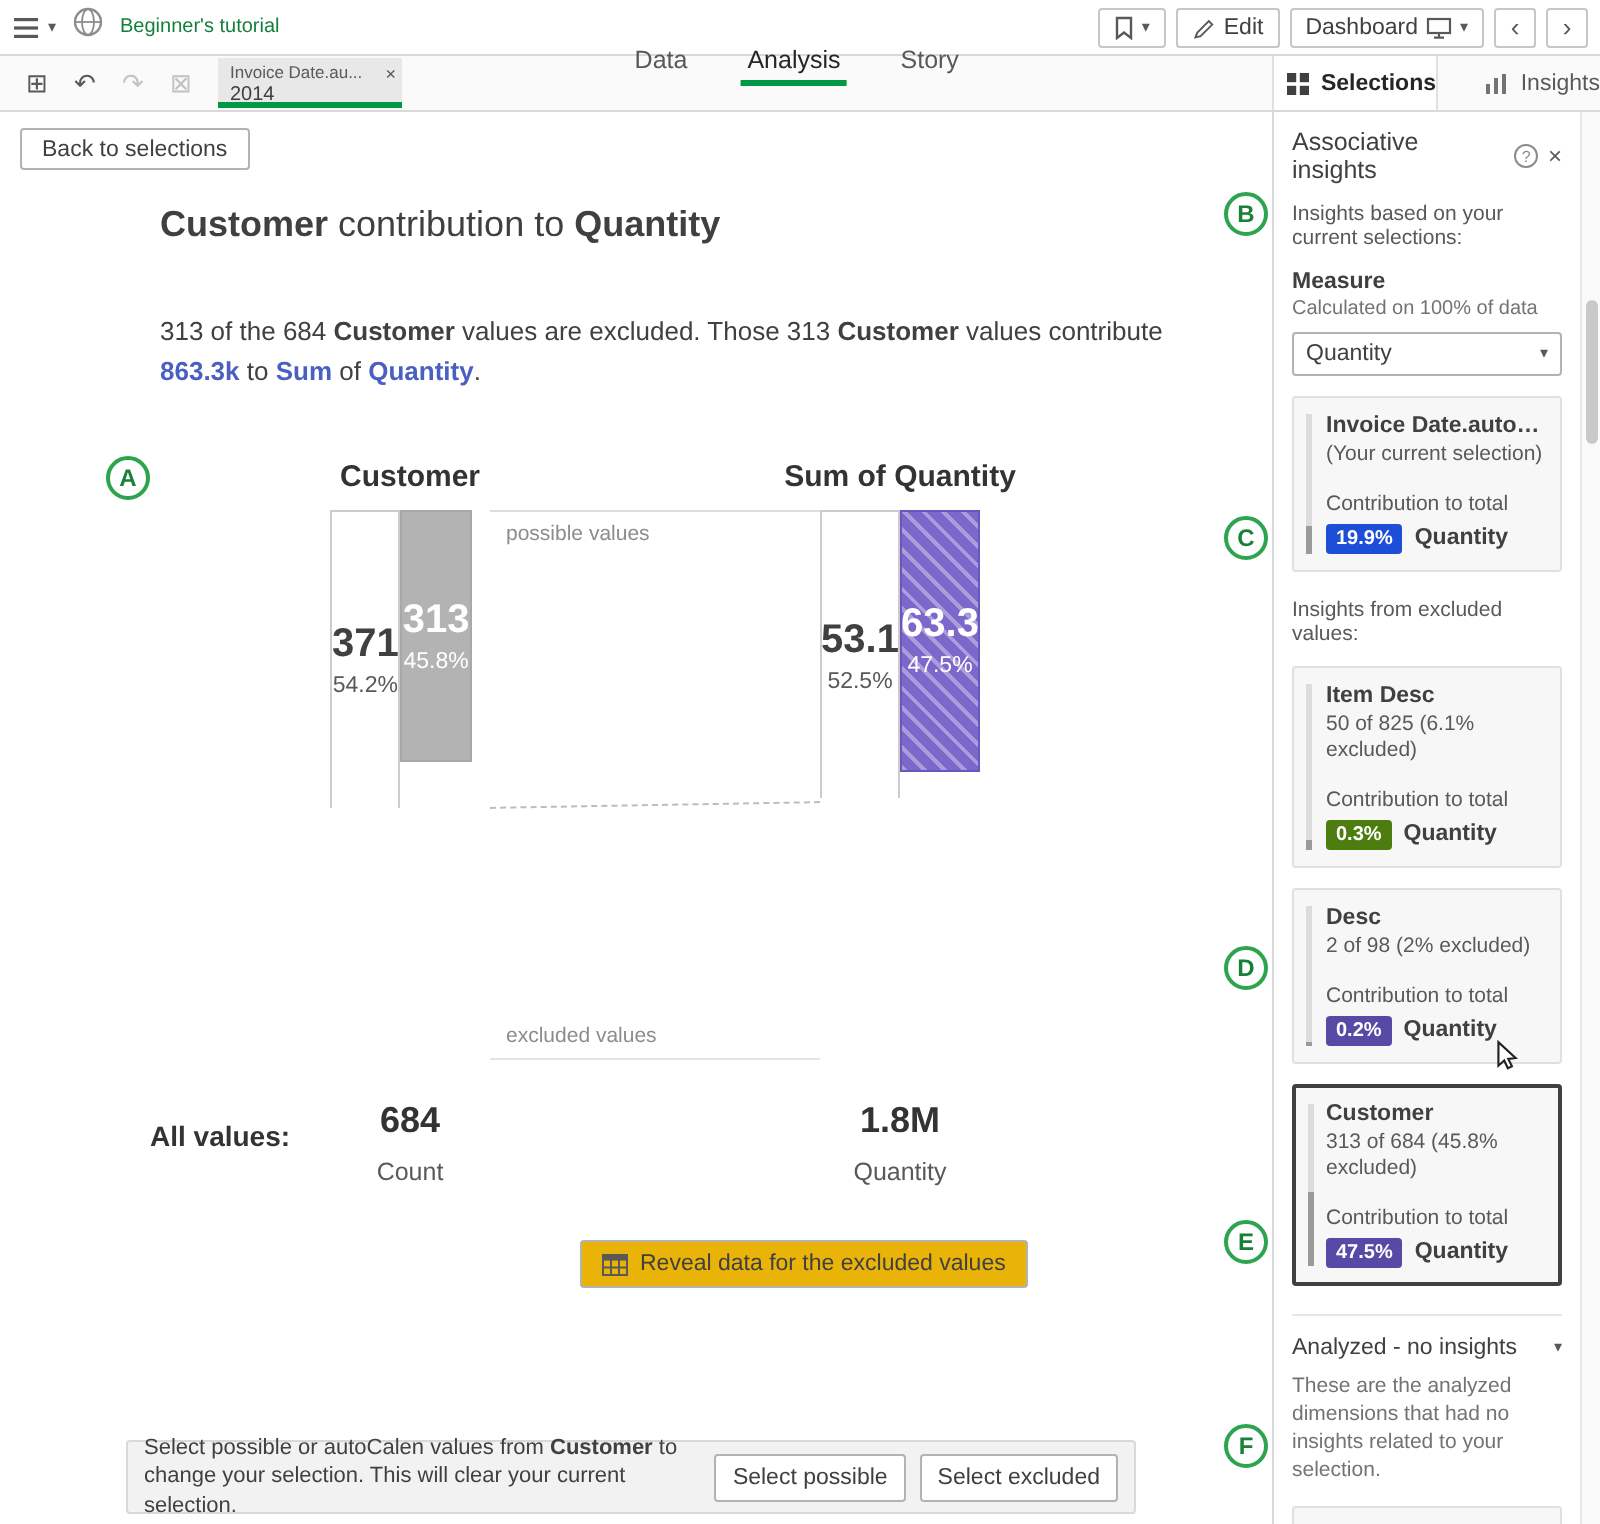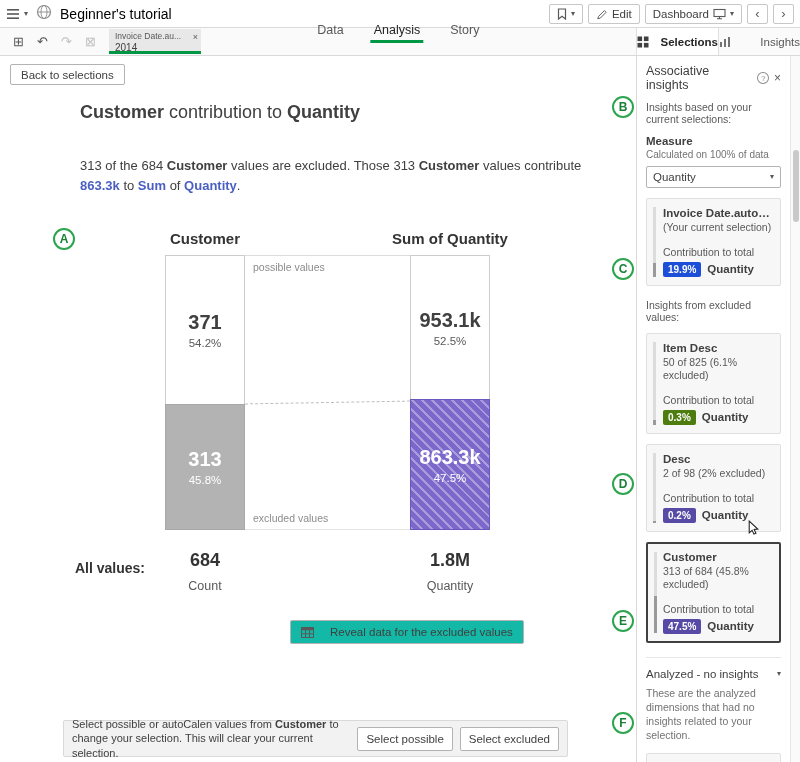--- a/index.html
+++ b/index.html
@@ -9,21 +9,21 @@
 
   
   .topbar { position:absolute; top:0; left:0; right:0; height:28px; background:#fff;
             border-bottom:1px solid #d9d9d9; display:flex; align-items:center; padding:0 6px; z-index:5; }
   .tb-left { display:flex; align-items:center; gap:8px; }
   .tb-btn { display:flex; align-items:center; gap:4px; background:none; border:none; cursor:pointer;
             color:#404040; font-family:inherit; font-size:11.5px; }
   .tb-btn.bordered { height:20px; border:1px solid #c7c7c7; border-radius:2px; background:#fff; padding:0 7px; }
   .tb-btn.sq { width:21px; padding:0; justify-content:center; font-size:13px; color:#595959; }
   .caret { font-size:8px; color:#595959; line-height:1; }
-  .app-title { font-size:14px; color:#000000; }
+  .app-title { font-size:10px; color:#15803d; }
   .tb-tabs { position:absolute; left:50%; top:16px; transform:translateX(-51%); height:100%;
              display:flex; gap:30px; align-items:center; }
   .tb-tab { position:relative; height:100%; display:flex; align-items:center; font-size:12.5px;
             color:#595959; cursor:pointer; }
   .tb-tab.active { color:#262626; font-weight:normal; }
   .tb-tab.active::after { content:""; position:absolute; left:-3px; right:-3px; bottom:0; height:3px; background:#009845; }
   .tb-right { margin-left:auto; display:flex; align-items:center; gap:5px; }
 
   
   .selbar { position:absolute; top:28px; left:0; right:0; height:28px; background:#fafafa;
@@ -32,54 +32,54 @@
   .sel-icon-btn { width:21px; height:21px; border:none; background:transparent; color:#595959;
                   font-size:13px; display:flex; align-items:center; justify-content:center; cursor:pointer; }
   .sel-icon-btn.disabled { color:#c2c2c2; }
   .sel-chip { position:relative; margin-left:8px; align-self:center; width:92px; height:25px;
               background:#e8e8e8; padding:2px 15px 3px 6px; cursor:pointer; }
   .chip-field { font-size:8.5px; color:#595959; white-space:nowrap; overflow:hidden; }
   .chip-value { font-size:10px; color:#404040; margin-top:1px; }
   .chip-close { position:absolute; right:3px; top:4px; font-size:9px; color:#595959; line-height:1; }
   .chip-bar { position:absolute; left:0; right:0; bottom:0; height:3px; background:#009845; }
   .panel-tabs { margin-left:auto; display:flex; width:164px; }
-  .ptab { flex:1; display:flex; align-items:center; justify-content:space-between; gap:5px; font-size:11.5px;
+  .ptab { flex:1; display:flex; align-items:center; justify-content:flex-end; gap:5px; font-size:11.5px;
           color:#595959; border-left:1px solid #e0e0e0; cursor:pointer; }
   .ptab.active { background:#fff; color:#262626; font-weight:bold; }
 
   
   .main { position:absolute; top:56px; left:0; width:636px; height:706px; background:#fff; overflow:hidden; }
   .back-btn { position:absolute; top:8px; left:10px; height:21px; border:1px solid #b3b3b3; border-radius:2px;
               background:#fff; font-size:11.5px; padding:0 10px; color:#404040; font-family:inherit; cursor:pointer; }
   .page-title { position:absolute; top:46px; left:80px; font-size:18px; font-weight:normal; color:#404040; }
   .summary { position:absolute; top:100px; left:80px; width:528px; font-size:13px; line-height:1.55; color:#404040; }
   .link-val { color:#4a5fc1; font-weight:bold; }
   .col-header { position:absolute; top:174px; font-size:15px; font-weight:bold; text-align:center; color:#333; }
   .ch1 { left:145px; width:120px; } .ch2 { left:370px; width:160px; }
-  .bar { position:absolute; top:199px; width:80px; height:275px; display:flex; flex-direction:column; cursor:pointer; }
+  .bar { position:absolute; top:199px; width:80px; height:275px; display:flex; flex-direction:row; cursor:pointer; }
   .bar1 { left:165px; } .bar2 { left:410px; }
   .seg { display:flex; flex-direction:column; align-items:center; justify-content:center; gap:3px; overflow:hidden; }
   .seg-val { font-size:20px; font-weight:bold; color:#404040; }
   .seg-pct { font-size:11.5px; color:#595959; }
   .seg.possible { background:#fff; border:1px solid #ccc; border-bottom:none; }
   .seg.gray-fill { background:#b3b3b3; border:1px solid #a8a8a8; }
   .seg.purple-fill { background:#7c68ca; background-image:repeating-linear-gradient(45deg, rgba(255,255,255,.35) 0 2px, transparent 2px 7px); border:1px solid #6a57bd; }
   .seg.excl .seg-val, .seg.excl .seg-pct { color:#fff; }
   .mid-zone { position:absolute; left:245px; top:199px; width:165px; height:275px;
               border-top:1px solid #ddd; border-bottom:1px solid #e5e5e5; }
   .possible-label { position:absolute; top:5px; left:8px; font-size:10.5px; color:#8c8c8c; }
   .excluded-label { position:absolute; bottom:5px; left:8px; font-size:10.5px; color:#8c8c8c; }
   .dash-line { position:absolute; left:0; right:0; top:146px; border-top:1px dashed #bdbdbd; transform:rotate(-1deg); }
   .all-values { position:absolute; top:504px; left:75px; font-size:14px; font-weight:bold; color:#333; }
   .total { position:absolute; top:494px; text-align:center; }
   .t1 { left:145px; width:120px; } .t2 { left:370px; width:160px; }
   .total-num { font-size:18px; font-weight:bold; color:#333; }
   .total-label { font-size:12.5px; color:#595959; margin-top:8px; }
-  .reveal-btn { position:absolute; top:564px; left:290px; height:24px; display:flex; align-items:center; gap:16px;
-                border:1px solid #b3b3b3; border-radius:2px; background:#14b8a6; font-size:11.5px; padding:0 10px;
+  .reveal-btn { position:absolute; top:564px; left:290px; height:24px; display:flex; align-items:center; gap:6px;
+                border:1px solid #b3b3b3; border-radius:2px; background:#eab308; font-size:11.5px; padding:0 10px;
                 color:#404040; font-family:inherit; cursor:pointer; }
   .notice { position:absolute; top:664px; left:63px; width:505px; height:37px; background:#f2f2f2;
             border:1px solid #d9d9d9; border-radius:2px; display:flex; align-items:center; padding:0 8px; gap:7px; }
   .notice-text { flex:1; font-size:11px; line-height:1.3; color:#404040; }
   .notice-btn { height:24px; border:1px solid #b3b3b3; border-radius:2px; background:#fff; font-size:11.5px;
                 padding:0 8px; white-space:nowrap; color:#404040; font-family:inherit; cursor:pointer; }
 
   
   .panel { position:absolute; top:56px; left:636px; width:154px; height:706px; background:#fff;
            border-left:1px solid #d9d9d9; padding:8px 9px; overflow:hidden; }

